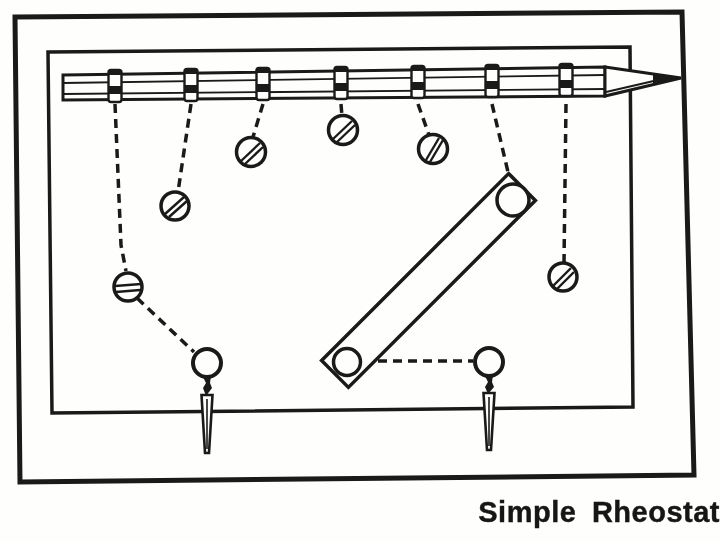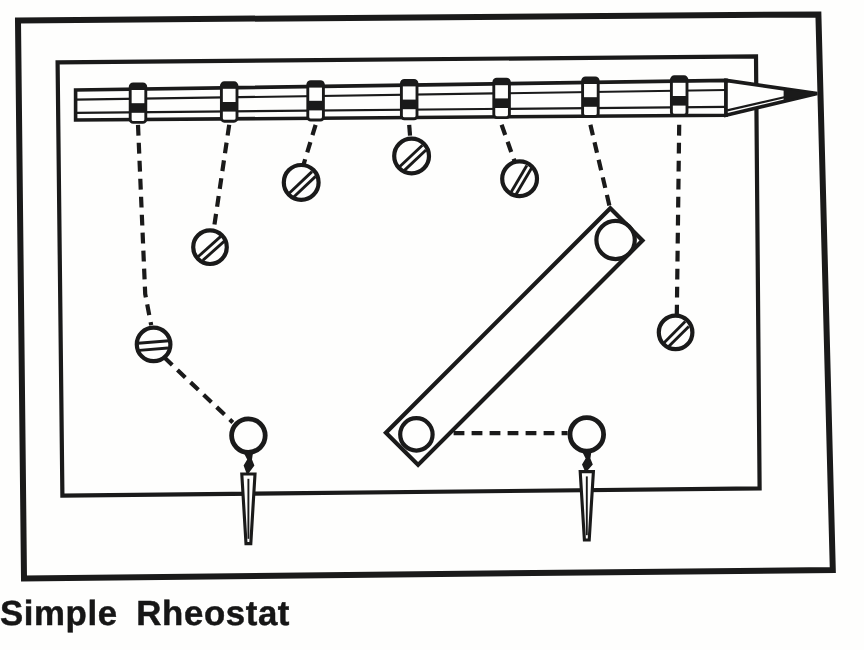--- a/index.html
+++ b/index.html
@@ -18,21 +18,21 @@
   .diagram-svg {
     position: absolute;
     top: 0;
     left: 0;
   }
   .caption {
     position: absolute;
     top: 496px;
     left: 0;
     width: 720px;
-    text-align: left;
+    text-align: right;
     font-family: "Liberation Sans", sans-serif;
     font-weight: 700;
     font-size: 29px;
     letter-spacing: 0.5px;
     word-spacing: 7px;
     color: #161616;
     -webkit-text-stroke: 0.4px #161616;
   }
   svg .ink {
     stroke: #1a1a1a;

